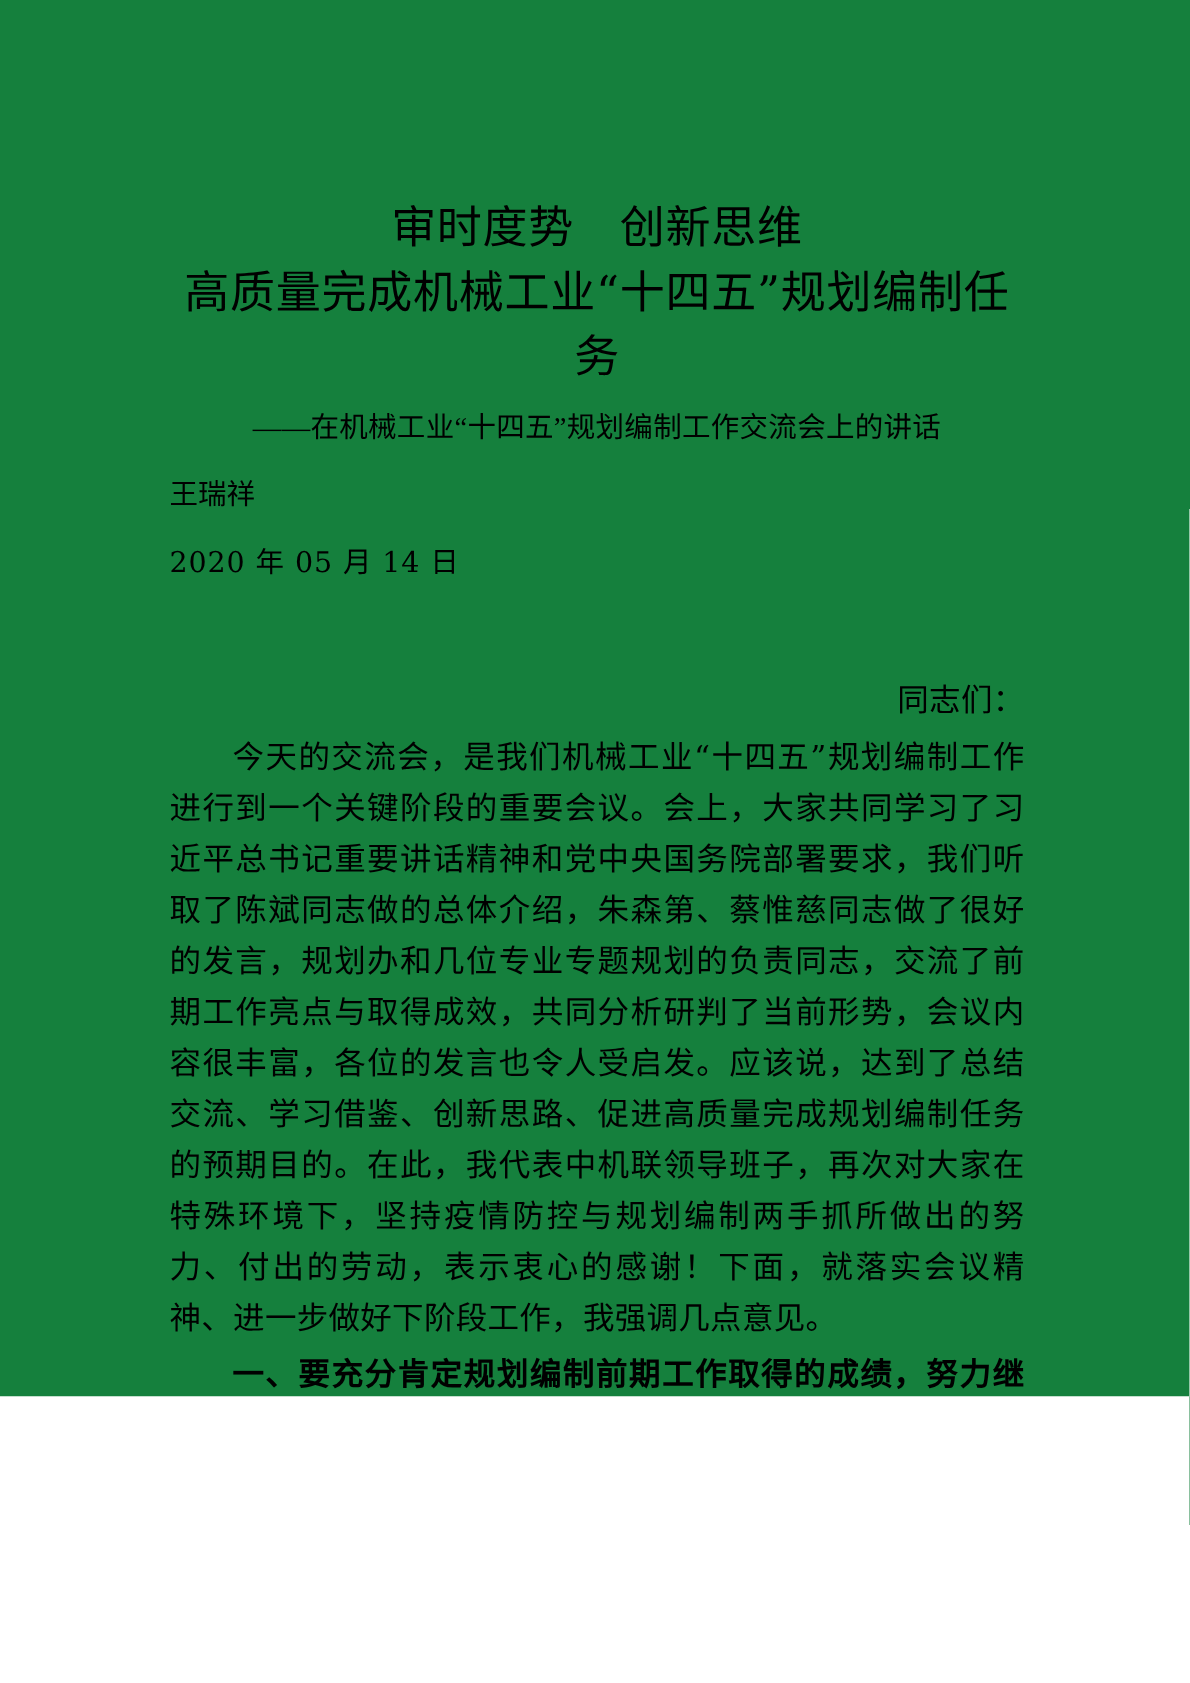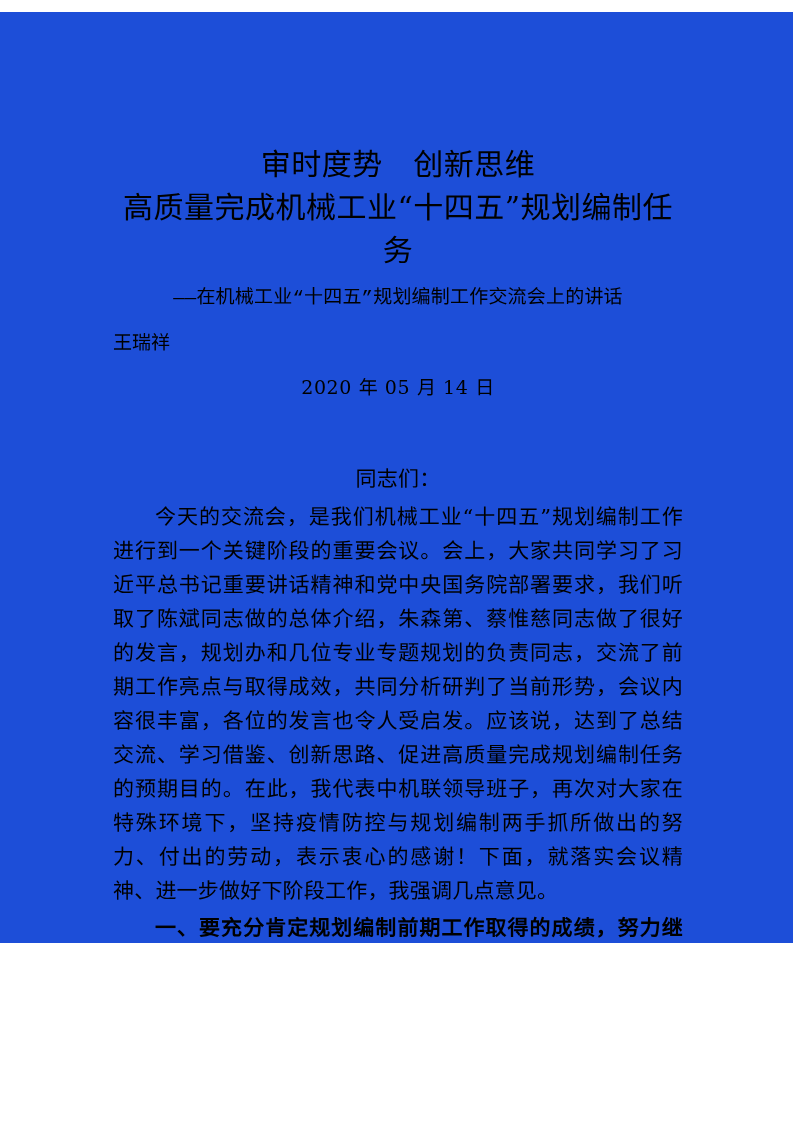--- a/index.html
+++ b/index.html
@@ -6,22 +6,22 @@
   html, body {
     margin: 0;
     padding: 0;
     background: #ffffff;
   }
 
   .page {
     position: relative;
     width: 793px;
     height: 931px;
-    margin: 12px auto;
-    background: #1d4ed8;
+    margin: 0 auto;
+    background: #15803d;
     overflow: hidden;
     box-sizing: border-box;
   }
 
   
   .content {
     position: absolute;
     left: 113px;
     top: 0;
     width: 570px;
@@ -42,21 +42,21 @@
 
   .doc-title .line1 {
     display: block;
   }
 
   .doc-title .line2 {
     display: block;
   }
 
   .doc-subtitle {
-    font-family: Liberation Mono, monospace;
+    font-family: Liberation Serif, serif;
     font-size: 19px;
     line-height: 30px;
     text-align: center;
     color: #000000;
     margin: 0;
     padding-top: 11px;
     letter-spacing: 0.2px;
   }
 
   .doc-author {
@@ -66,39 +66,39 @@
     text-align: left;
     color: #000000;
     margin: 0;
     padding-top: 14px;
   }
 
   .doc-date {
     font-family: "DejaVu Serif", "Liberation Serif", serif;
     font-size: 19px;
     line-height: 30px;
-    text-align: center;
+    text-align: left;
     color: #000000;
     margin: 0;
     padding-top: 15px;
     letter-spacing: 0.6px;
   }
 
   
   .body-block {
     padding-top: 57px;
   }
 
   .salutation {
     font-family: "DejaVu Serif", "Liberation Serif", serif;
     font-size: 21px;
     line-height: 41px;
     color: #000000;
     margin: 0;
-    text-align: center;
+    text-align: right;
     letter-spacing: 0.2px;
   }
 
   .para {
     font-family: "DejaVu Serif", "Liberation Serif", serif;
     font-size: 21px;
     line-height: 34px;
     color: #000000;
     margin: 0;
     text-align: justify;

